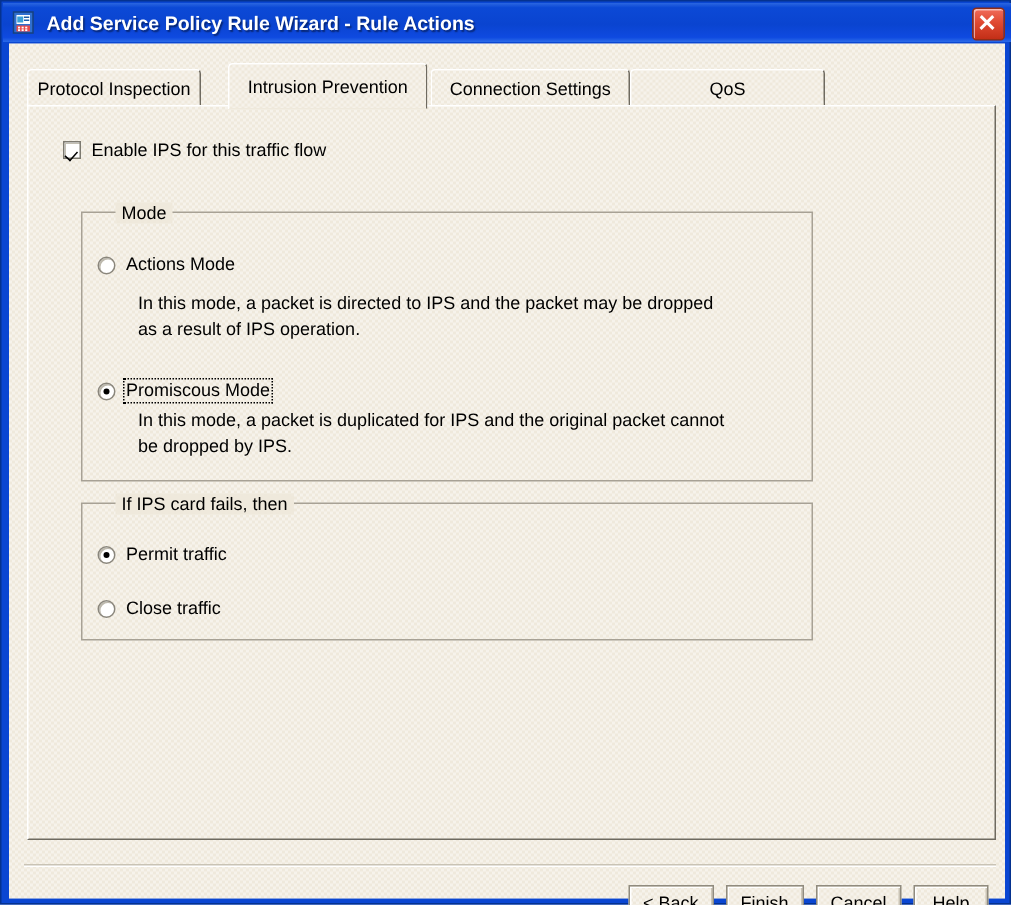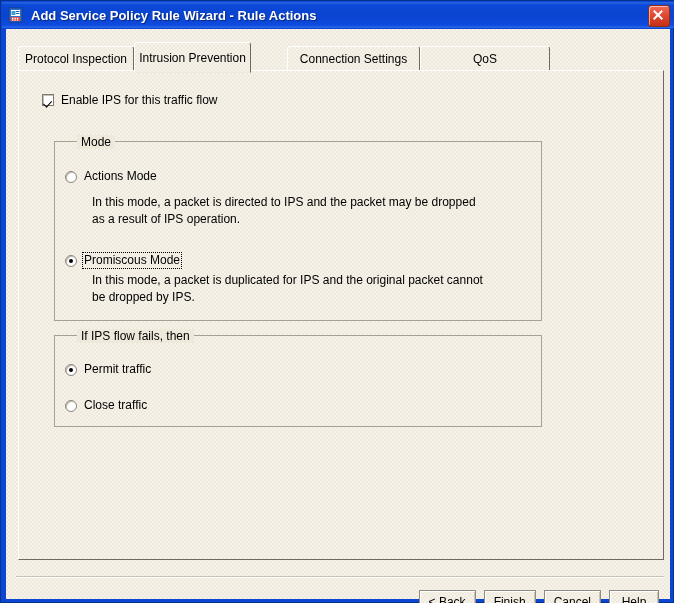--- a/index.html
+++ b/index.html
@@ -283,21 +283,21 @@
     <div id="title-text">Add Service Policy Rule Wizard - Rule Actions</div>
     <div id="close-btn"></div>
   </div>
 
   <div id="client">
 
     <div id="tabstrip">
       <div class="tab" style="left:0px;width:116px;">
         <span>Protocol Inspection</span>
       </div>
-      <div class="tab active" style="left:116px;width:117px;align-items:center;">
+      <div class="tab active" style="left:134px;width:133px;align-items:center;">
         <span>Intrusion Prevention</span>
       </div>
       <div class="tab" style="left:402px;width:130px;">
         <span>QoS</span>
       </div>
       <div class="tab" style="left:269px;width:133px;">
         <span>Connection Settings</span>
       </div>
     </div>
 
@@ -320,21 +320,21 @@
 
       <div class="radio-row" style="left:10px;top:112px;">
         <span class="radio selected"></span>
         <span class="radio-label focused">Promiscous Mode</span>
       </div>
       <div class="desc" style="left:37px;top:130px;width:440px;">In this mode, a packet is duplicated for IPS and the original packet cannot
 be dropped by IPS.</div>
     </div>
 
     <div class="groupbox" style="left:48px;top:306px;width:488px;height:92px;">
-      <span class="group-legend">If IPS flow fails, then</span>
+      <span class="group-legend">If IPS card fails, then</span>
 
       <div class="radio-row" style="left:10px;top:27px;">
         <span class="radio selected"></span>
         <span class="radio-label">Permit traffic</span>
       </div>
 
       <div class="radio-row" style="left:10px;top:63px;">
         <span class="radio"></span>
         <span class="radio-label">Close traffic</span>
       </div>

